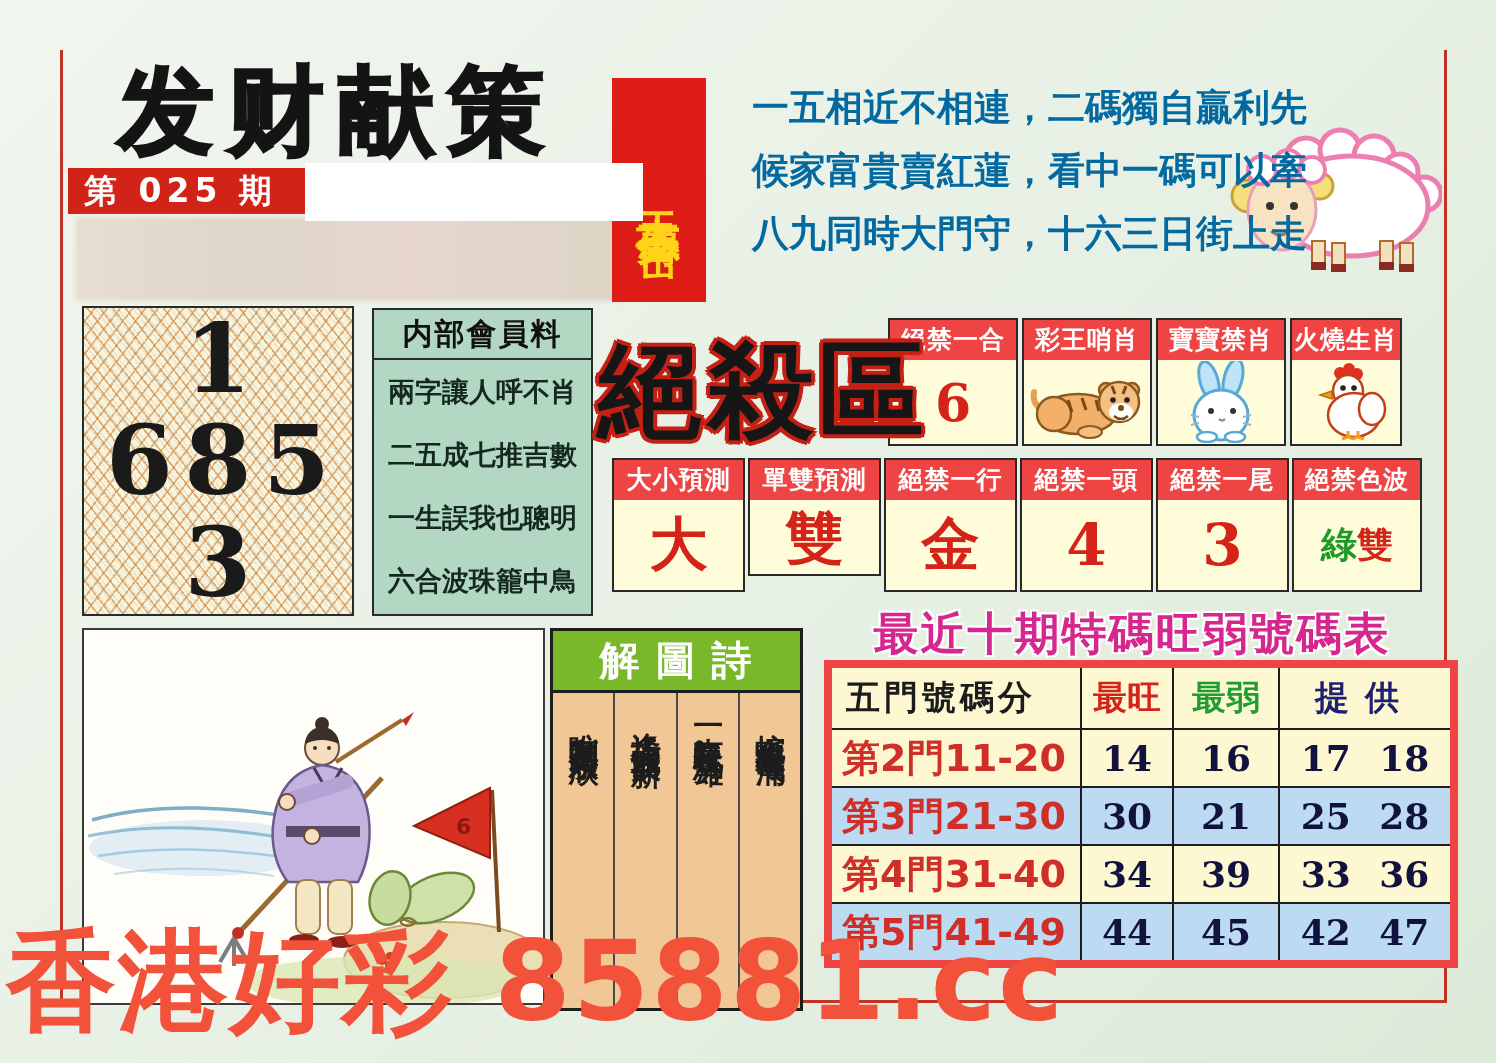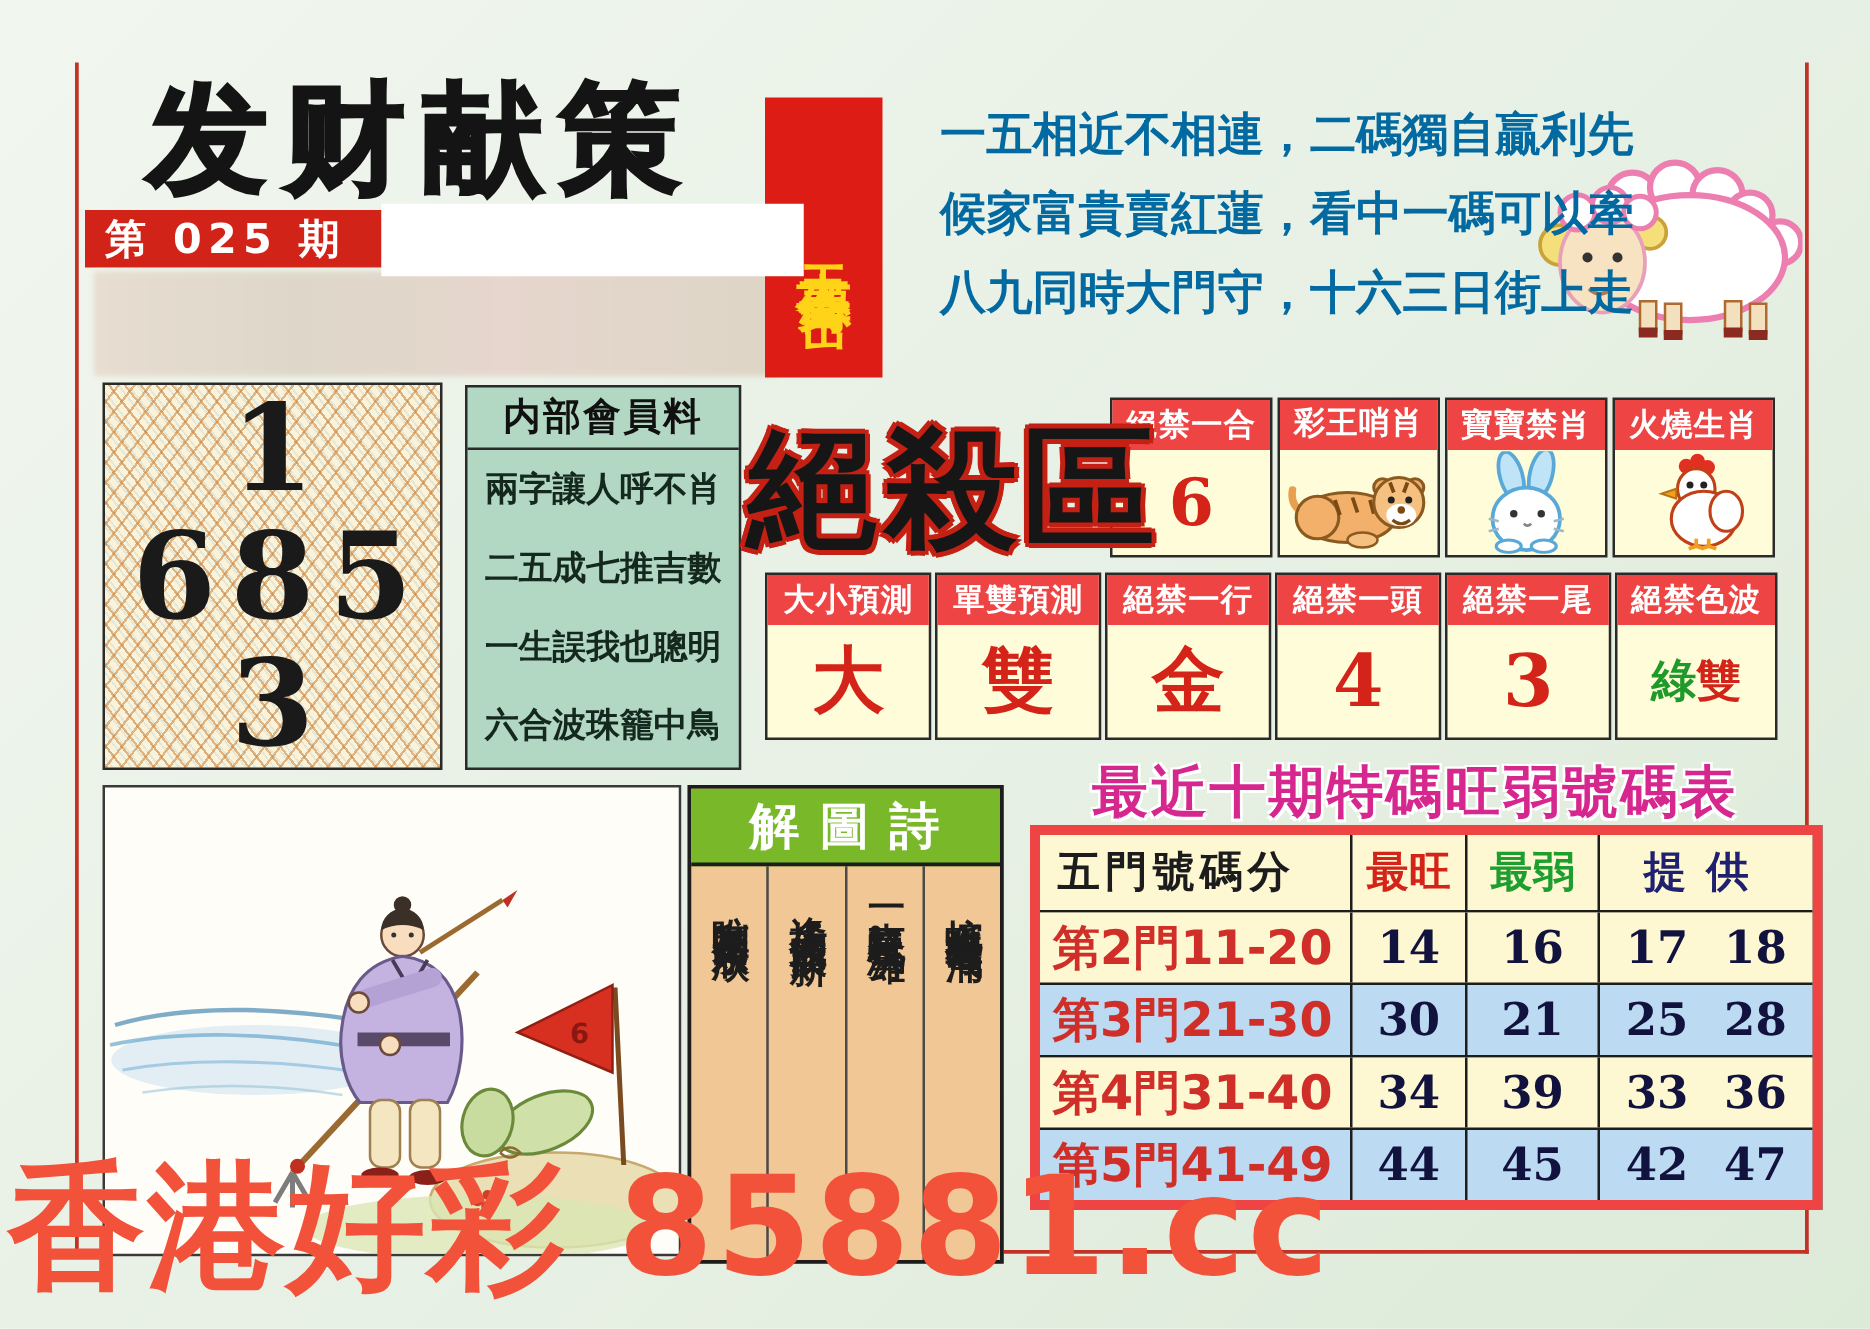--- a/index.html
+++ b/index.html
@@ -236,21 +236,21 @@
 </div>
 
 <div class="abs kill-title">絕殺區</div>
 
 <div class="abs zbox row1" style="left:888px;top:318px;width:130px;height:128px;">
   <div class="zh">絕禁一合</div>
   <div class="zb">
       <span class="zv">6</span>
     </div>
 </div>
-<div class="abs zbox row1" style="left:1022px;top:318px;width:130px;height:128px;font-family:Liberation Mono, monospace;">
+<div class="abs zbox row1" style="left:1022px;top:318px;width:130px;height:128px;">
   <div class="zh">彩王哨肖</div>
   <div class="zb">
     <svg width="118" height="80" viewBox="0 0 118 80">
       <path d="M14 48 q-10 -6 -8 -18" fill="none" stroke="#e8a050" stroke-width="6" stroke-linecap="round"></path>
       <ellipse cx="50" cy="52" rx="38" ry="20" fill="#f2b06a" stroke="#8a5a20" stroke-width="2.5"></ellipse>
       <circle cx="26" cy="52" r="17" fill="#f2b06a" stroke="#8a5a20" stroke-width="2.5"></circle>
       <path d="M40 38 l4 12 M54 36 l4 12 M68 38 l3 11" stroke="#7a4a14" stroke-width="3"></path>
       <circle cx="78" cy="28" r="7" fill="#f2b06a" stroke="#8a5a20" stroke-width="2.5"></circle>
       <circle cx="104" cy="28" r="7" fill="#f2b06a" stroke="#8a5a20" stroke-width="2.5"></circle>
       <circle cx="91" cy="40" r="20" fill="#f6c080" stroke="#8a5a20" stroke-width="2.5"></circle>
@@ -273,21 +273,21 @@
       <ellipse cx="50" cy="54" rx="27" ry="25" fill="#fff" stroke="#58a8d8" stroke-width="3"></ellipse>
       <circle cx="40" cy="50" r="3" fill="#333"></circle>
       <circle cx="62" cy="50" r="3" fill="#333"></circle>
       <path d="M48 58 q3 3 6 0" fill="none" stroke="#888" stroke-width="2"></path>
       <path d="M28 56 l-8 -2 M28 62 l-8 2 M72 56 l8 -2 M72 62 l8 2" stroke="#9ab8cc" stroke-width="2"></path>
       <ellipse cx="36" cy="76" rx="10" ry="5" fill="#fff" stroke="#58a8d8" stroke-width="2.5"></ellipse>
       <ellipse cx="64" cy="76" rx="10" ry="5" fill="#fff" stroke="#58a8d8" stroke-width="2.5"></ellipse>
     </svg>
   </div>
 </div>
-<div class="abs zbox row1" style="left:1290px;top:318px;width:130px;height:128px;">
+<div class="abs zbox row1" style="left:1290px;top:318px;width:112px;height:128px;">
   <div class="zh">火燒生肖</div>
   <div class="zb">
     <svg width="100" height="82" viewBox="0 0 100 82">
       <circle cx="44" cy="12" r="6" fill="#e03020"></circle>
       <circle cx="53" cy="8" r="6" fill="#e03020"></circle>
       <circle cx="61" cy="13" r="6" fill="#e03020"></circle>
       <ellipse cx="52" cy="30" rx="15" ry="16" fill="#fff" stroke="#c24018" stroke-width="2.5"></ellipse>
       <polygon points="36,30 24,34 36,38" fill="#f0a020" stroke="#b87010" stroke-width="1.5"></polygon>
       <circle cx="44" cy="42" r="6" fill="#e03020"></circle>
       <circle cx="47" cy="27" r="2.8" fill="#222"></circle>
@@ -299,21 +299,21 @@
     </svg>
   </div>
 </div>
 
 <div class="abs zbox row2" style="left:612px;top:458px;width:133px;height:134px;">
   <div class="zh">大小預測</div>
   <div class="zb">
       <span class="zv">大</span>
     </div>
 </div>
-<div class="abs zbox row2" style="left:748px;top:458px;width:133px;height:134px;">
+<div class="abs zbox row2" style="left:748px;top:458px;width:133px;height:118px;">
   <div class="zh">單雙預測</div>
   <div class="zb">
       <span class="zv">雙</span>
     </div>
 </div>
 <div class="abs zbox row2" style="left:884px;top:458px;width:133px;height:134px;">
   <div class="zh">絕禁一行</div>
   <div class="zb">
       <span class="zv">金</span>
     </div>

